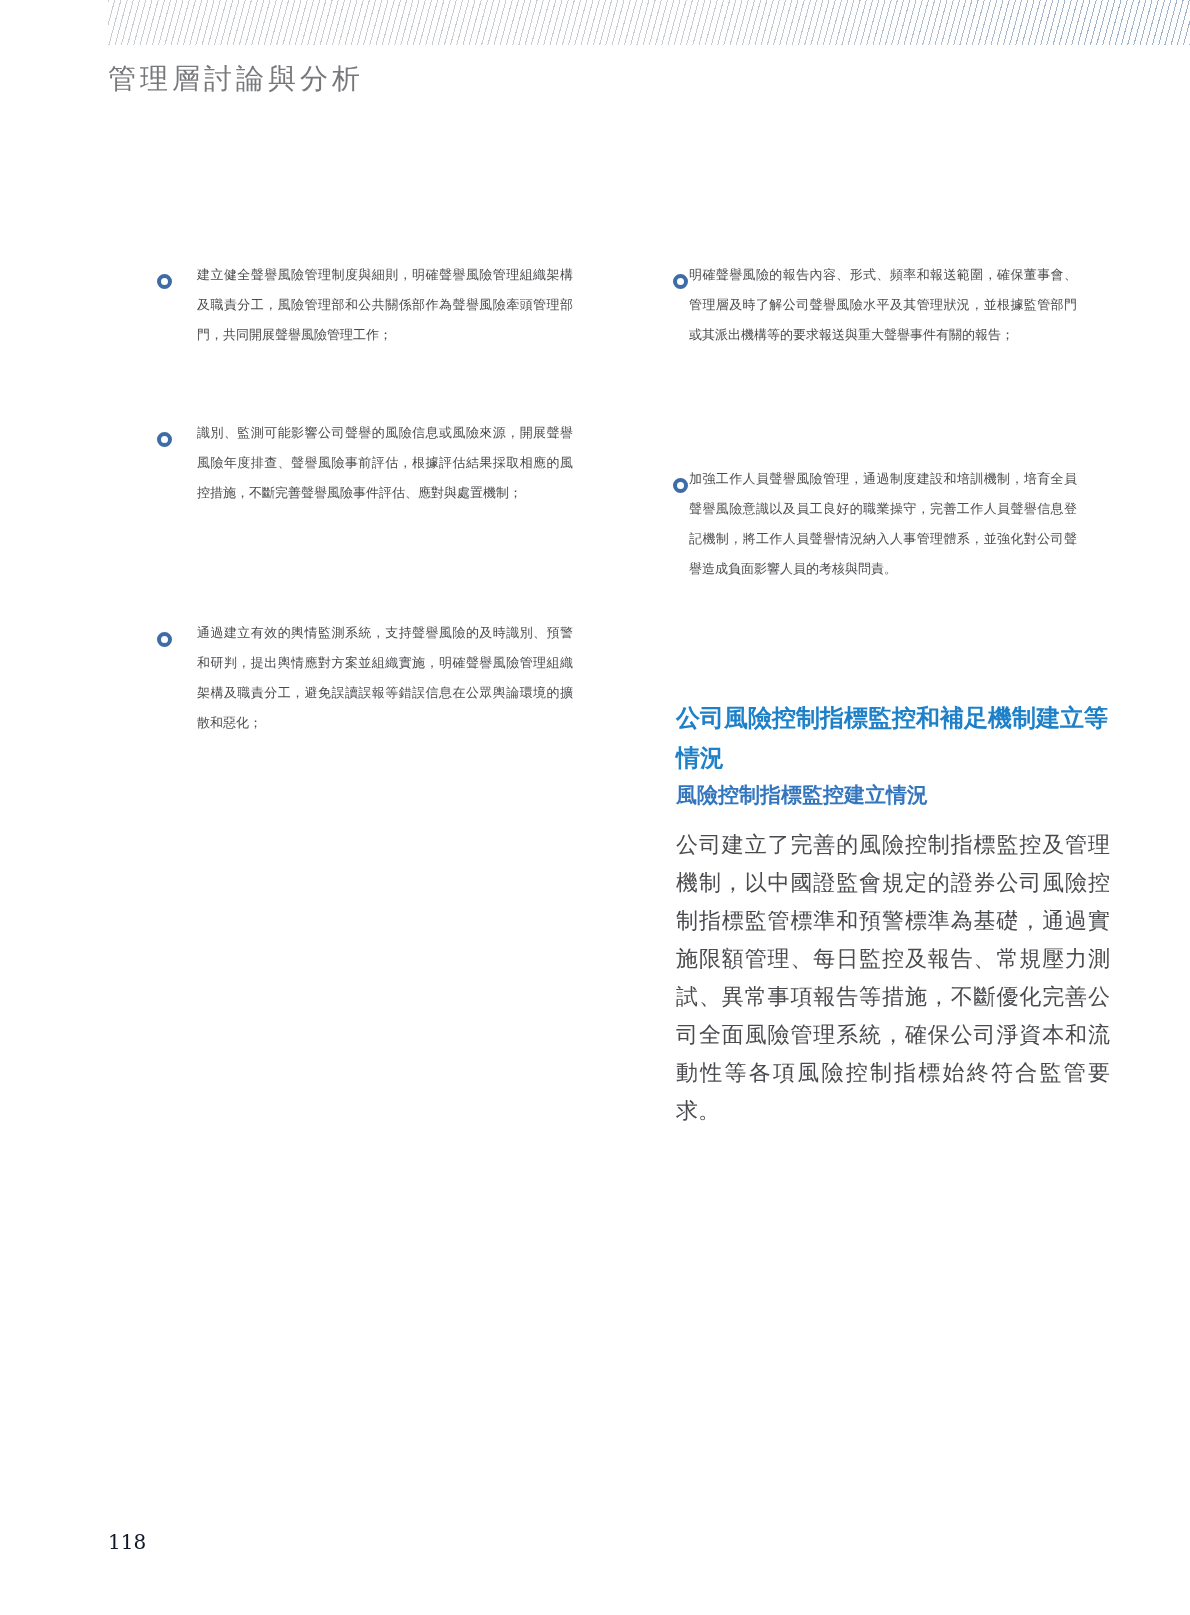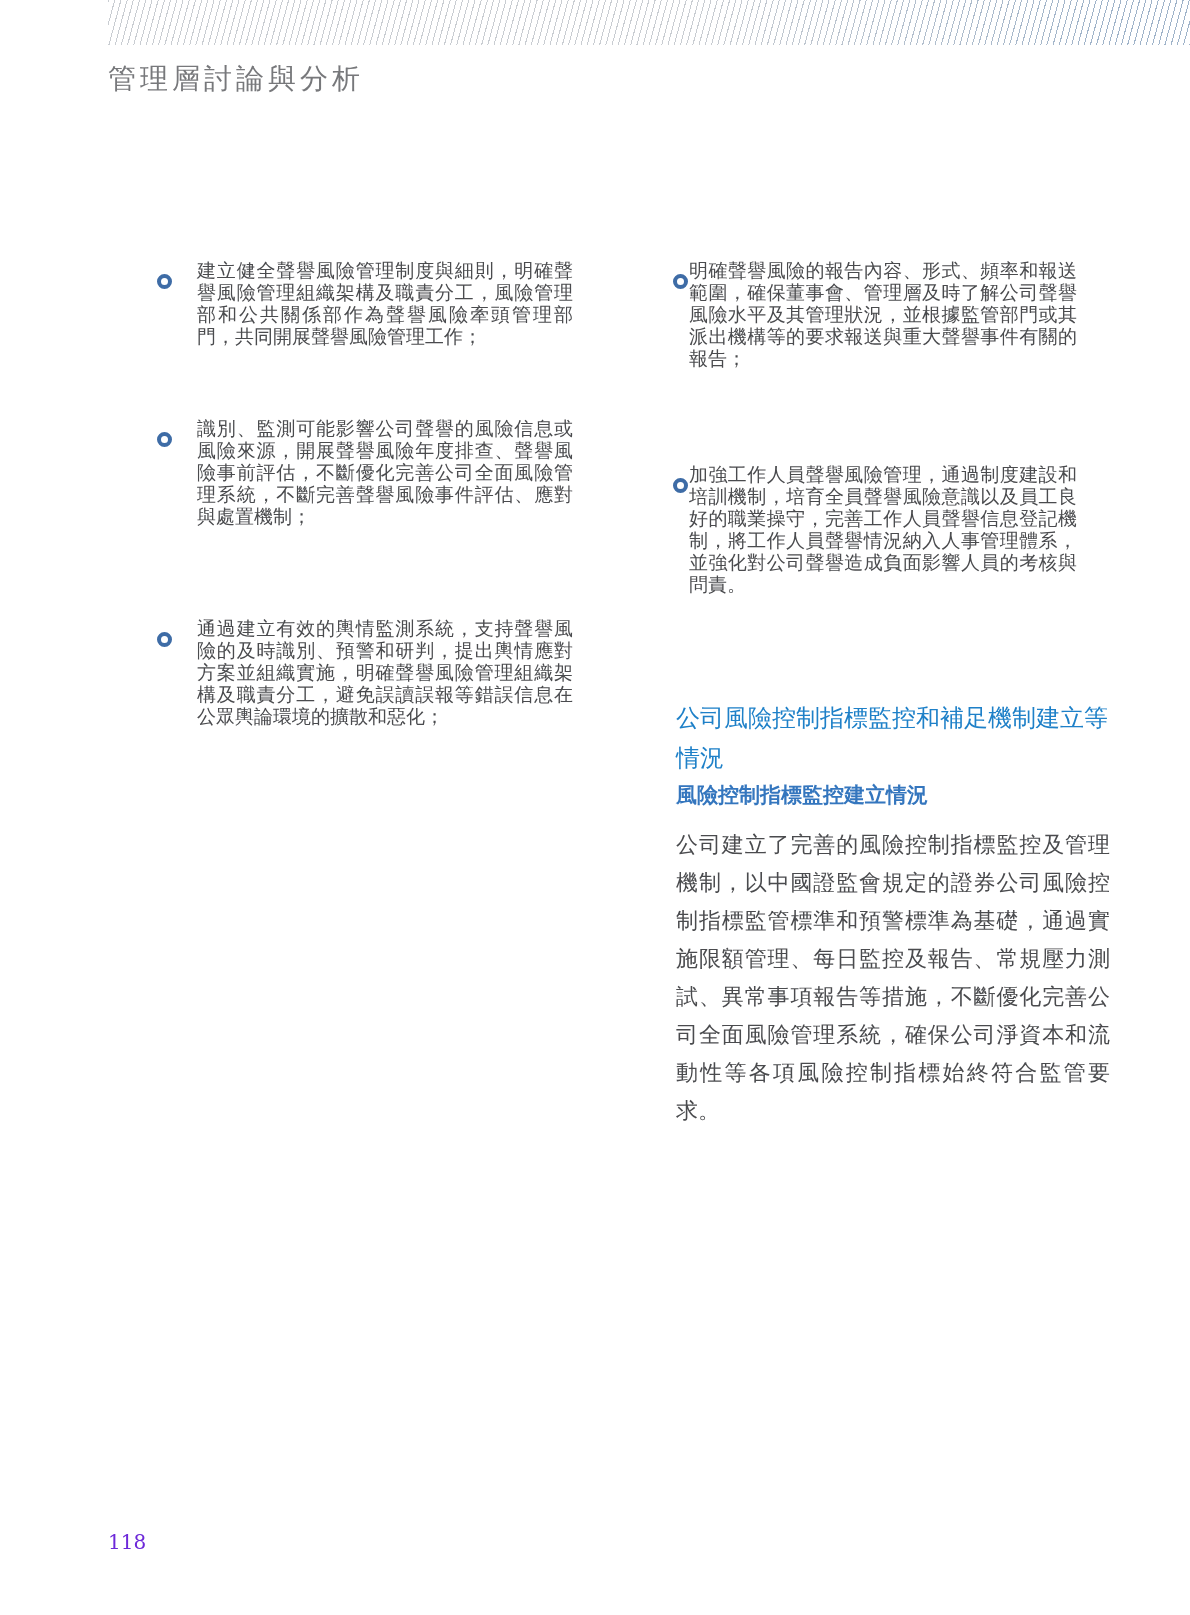--- a/index.html
+++ b/index.html
@@ -49,43 +49,43 @@
   .bullet-item .ring {
     position: absolute;
     left: 0; top: 14px;
     width: 7px; height: 7px;
     border: 4px solid var(--bullet-blue, #3E6CA6);
     border-radius: 50%;
     background: #fff;
     display: block;
   }
   .bullet-text {
-    font-size: 19px;
-    line-height: 22px;
+    font-size: 13px;
+    line-height: 30px;
     text-align: justify;
     text-justify: inter-character;
   }
   .lcol.bullet-item { left: 157px; width: 416px; }
   .lcol .bullet-text { margin-left: 40px; }
   .rcol.bullet-item { left: 673px; width: 404px; }
   .rcol .bullet-text { margin-left: 16px; }
 
   #bullet-l1 { top: 260px; }
   #bullet-l2 { top: 418px; }
   #bullet-l3 { top: 618px; }
   #bullet-r1 { top: 260px; }
   #bullet-r2 { top: 464px; }
 
   
   .section-heading {
     position: absolute;
     left: 676px; top: 678px;
     width: 450px;
     font-size: 24px;
-    font-weight: normal;
+    font-weight: bold;
     line-height: 40px;
     color: var(--heading-blue, #1E80C8);
   }
   .sub-heading {
     position: absolute;
     left: 676px; top: 762px;
     width: 440px;
     font-size: 21px;
     font-weight: bold;
     color: var(--subheading-blue, #3476BE);
@@ -100,37 +100,37 @@
     text-align: justify;
     text-justify: inter-character;
   }
 
   
   .page-number {
     position: absolute;
     left: 108px; top: 1530px;
     font-family: "DejaVu Serif", "Liberation Serif", serif;
     font-size: 20px;
-    color: #6d28d9;
+    color: #0f172a;
   }
 </style>
 </head>
 <body>
 
 <div class="hatch-banner"></div>
 
 <div class="page-header">管理層討論與分析</div>
 
 <div id="bullet-l1" class="bullet-item lcol">
   <span class="ring"></span>
   <div class="bullet-text">建立健全聲譽風險管理制度與細則，明確聲譽風險管理組織架構及職責分工，風險管理部和公共關係部作為聲譽風險牽頭管理部門，共同開展聲譽風險管理工作；</div>
 </div>
 <div id="bullet-l2" class="bullet-item lcol">
   <span class="ring"></span>
-  <div class="bullet-text">識別、監測可能影響公司聲譽的風險信息或風險來源，開展聲譽風險年度排查、聲譽風險事前評估，不斷優化完善公司全面風險管理系統，不斷完善聲譽風險事件評估、應對與處置機制；</div>
+  <div class="bullet-text">識別、監測可能影響公司聲譽的風險信息或風險來源，開展聲譽風險年度排查、聲譽風險事前評估，根據評估結果採取相應的風控措施，不斷完善聲譽風險事件評估、應對與處置機制；</div>
 </div>
 <div id="bullet-l3" class="bullet-item lcol">
   <span class="ring"></span>
   <div class="bullet-text">通過建立有效的輿情監測系統，支持聲譽風險的及時識別、預警和研判，提出輿情應對方案並組織實施，明確聲譽風險管理組織架構及職責分工，避免誤讀誤報等錯誤信息在公眾輿論環境的擴散和惡化；</div>
 </div>
 
 <div id="bullet-r1" class="bullet-item rcol">
   <span class="ring"></span>
   <div class="bullet-text">明確聲譽風險的報告內容、形式、頻率和報送範圍，確保董事會、管理層及時了解公司聲譽風險水平及其管理狀況，並根據監管部門或其派出機構等的要求報送與重大聲譽事件有關的報告；</div>
 </div>

